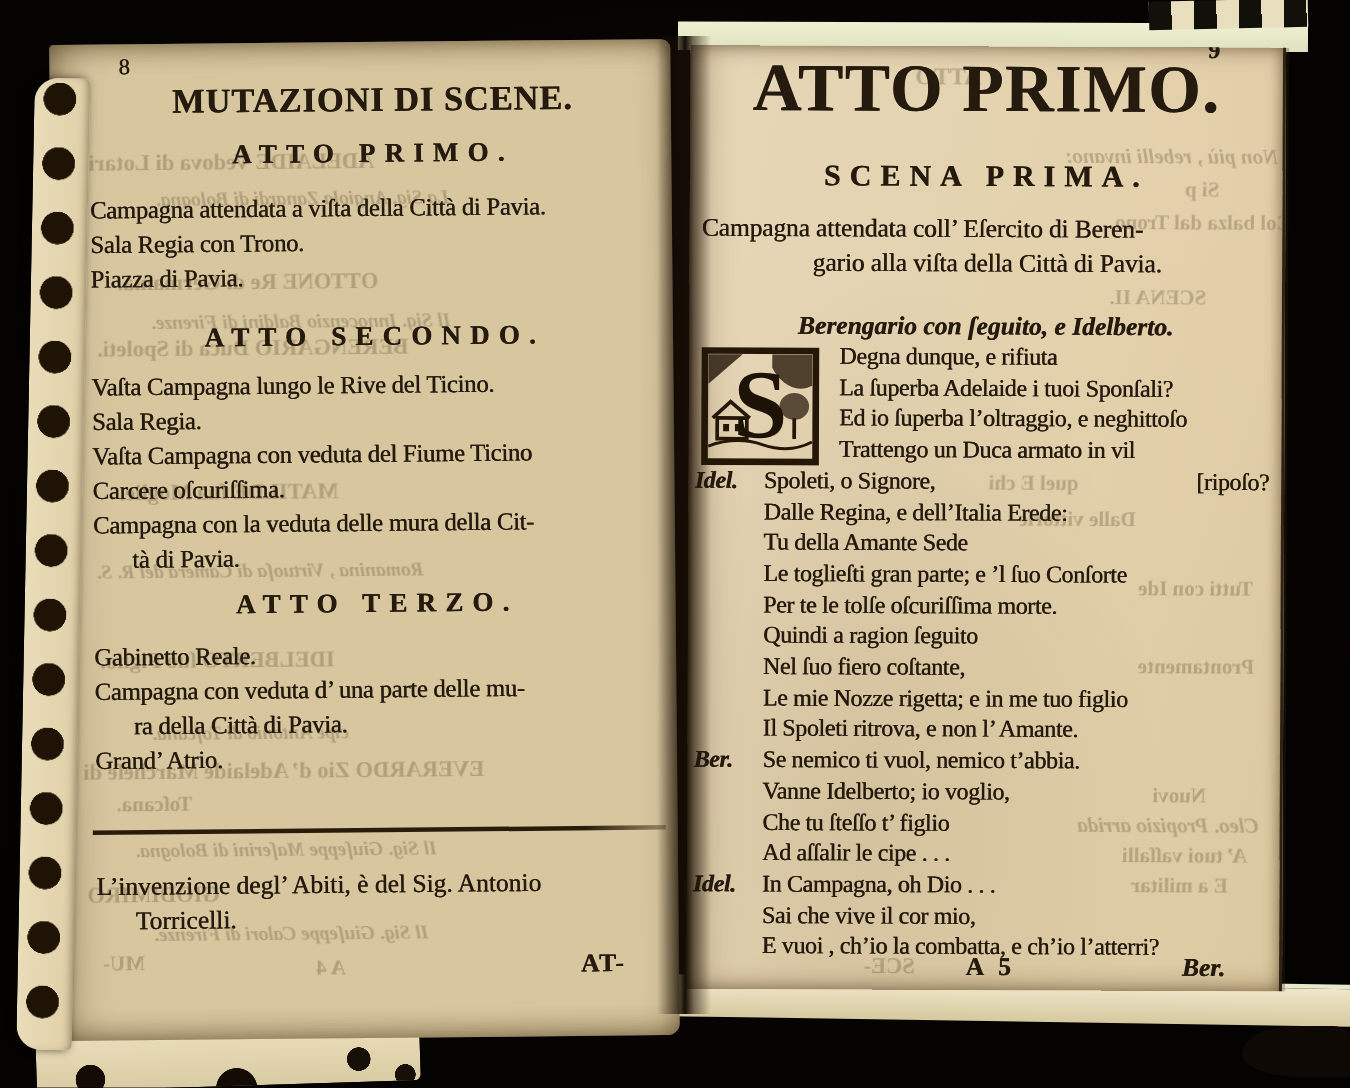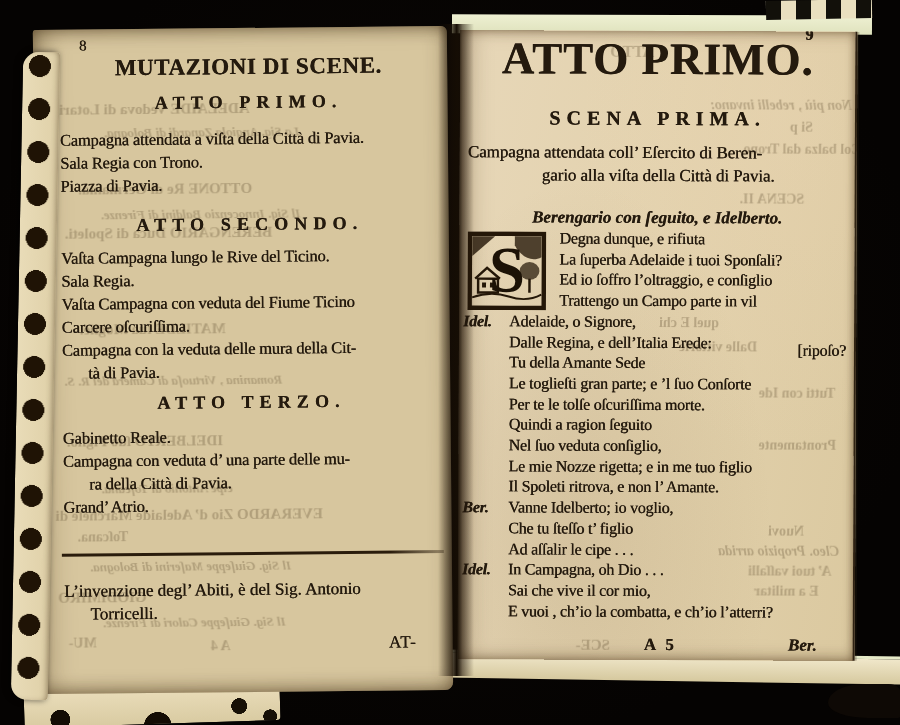--- a/index.html
+++ b/index.html
@@ -50,39 +50,39 @@
     font-size:23px;font-weight:bold;letter-spacing:.6px;white-space:nowrap;}
   .lp-sections{position:absolute;left:26px;top:0;width:378px;height:100%;}
   .section{position:absolute;left:0;width:100%;}
   .act-heading{text-align:center;font-size:18px;font-weight:bold;letter-spacing:.34em;white-space:nowrap;}
   .bline{font-size:16.5px;line-height:23px;letter-spacing:-.2px;white-space:nowrap;}
   .bline.ind{padding-left:26px;}
   .rule{position:absolute;top:524px;left:24px;right:8px;height:3px;
     background:linear-gradient(90deg,#2a1c0c 0%,#2a1c0c 86%,rgba(42,28,12,.35) 100%);}
   .note{position:absolute;top:550px;left:26px;width:378px;font-size:17px;line-height:23px;}
   .note .l2{padding-left:26px;}
-  .catch-left{position:absolute;top:606px;right:36px;font-size:17px;font-weight:normal;letter-spacing:1px;}
+  .catch-left{position:absolute;top:606px;right:36px;font-size:17px;font-weight:bold;letter-spacing:1px;}
 
   
   .pagenum-right{position:absolute;top:-6px;right:42px;font-size:16px;font-weight:bold;z-index:3;}
   .rp-title{position:absolute;top:2px;left:8px;width:379px;text-align:center;
     font-size:45px;font-weight:bold;letter-spacing:1px;white-space:nowrap;}
   .rp-scena{position:absolute;top:76px;left:8px;width:379px;text-align:center;
     font-size:20px;font-weight:bold;letter-spacing:.3em;white-space:nowrap;}
   .rp-desc{position:absolute;top:110px;left:8px;width:381px;font-size:17px;line-height:23px;
     letter-spacing:-.1px;white-space:nowrap;}
   .rp-desc .ind{padding-left:74px;}
   .rp-dir{position:absolute;top:177px;left:8px;width:379px;text-align:center;
     font-style:italic;font-weight:bold;font-size:17px;white-space:nowrap;}
   .verses{position:absolute;top:198px;left:8px;width:381px;font-size:16px;line-height:20.7px;
     letter-spacing:-.25px;white-space:nowrap;}
   .verse{position:relative;padding-left:42px;}
   .verse.beside{padding-left:92px;}
   .verse .sp{position:absolute;left:-4px;font-style:italic;font-weight:bold;}
-  .verse .turn{position:absolute;right:2px;margin-top:28px;}
+  .verse .turn{position:absolute;right:2px;}
   .dropcap{position:absolute;left:0;top:3px;width:79px;height:79px;}
   .sigline{position:absolute;top:604px;left:8px;width:379px;height:22px;font-size:17px;}
   .sig{position:absolute;left:178px;font-weight:bold;letter-spacing:3px;}
   .catch-right{position:absolute;right:28px;font-style:italic;font-weight:bold;}
 
   
   .bleedhost{position:absolute;inset:0;z-index:0;}
   .content-layer{position:absolute;inset:0;z-index:1;}
   .bleed{position:absolute;transform:scaleX(-1);color:rgba(104,86,56,.34);
     white-space:nowrap;filter:blur(.35px);font-weight:bold;}
@@ -226,32 +226,32 @@
           <path d="M63 48 L63 62" stroke="#241708" stroke-width="2.5"></path>
           <path d="M8 48 L20 37 L33 48" fill="none" stroke="#241708" stroke-width="2.5"></path>
           <rect x="11" y="48" width="20" height="14" fill="none" stroke="#241708" stroke-width="2.5"></rect>
           <rect x="15" y="52" width="4" height="5" fill="#241708"></rect>
           <rect x="23" y="52" width="4" height="5" fill="#241708"></rect>
           <path d="M5 67 Q 24 60 42 66 Q 60 72 75 64" fill="none" stroke="#241708" stroke-width="2"></path>
           <text x="40" y="61" text-anchor="middle" font-size="66" font-weight="bold" font-family="Liberation Serif, DejaVu Serif, serif" fill="#1c1206">S</text>
         </svg>
       <div class="verse ink beside"><span>Degna dunque, e rifiuta</span></div>
           <div class="verse ink beside"><span>La ſuperba Adelaide i tuoi Sponſali?</span></div>
-          <div class="verse ink beside"><span>Ed io ſoffro l’oltraggio, e conſiglio</span></div>
-          <div class="verse ink beside"><span>Trattengo un Campo parte in vil</span></div>
-          <div class="verse ink"><span class="sp">Idel.</span><span>Adelaide, o Signore,</span><span class="turn">[ripoſo?</span></div>
+          <div class="verse ink beside"><span>Ed io ſuperba l’oltraggio, e neghittoſo</span></div>
+          <div class="verse ink beside"><span>Trattengo un Duca armato in vil</span></div>
+          <div class="verse ink"><span class="sp">Idel.</span><span>Spoleti, o Signore,</span><span class="turn">[ripoſo?</span></div>
           <div class="verse ink"><span>Dalle Regina, e dell’Italia Erede:</span></div>
           <div class="verse ink"><span>Tu della Amante Sede</span></div>
           <div class="verse ink"><span>Le toglieſti gran parte; e ’l ſuo Conſorte</span></div>
           <div class="verse ink"><span>Per te le tolſe oſcuriſſima morte.</span></div>
           <div class="verse ink"><span>Quindi a ragion ſeguito</span></div>
-          <div class="verse ink"><span>Nel ſuo veduta conſiglio,</span></div>
+          <div class="verse ink"><span>Nel ſuo fiero coſtante,</span></div>
           <div class="verse ink"><span>Le mie Nozze rigetta; e in me tuo figlio</span></div>
           <div class="verse ink"><span>Il Spoleti ritrova, e non l’ Amante.</span></div>
-          <div class="verse ink"><span class="sp">Ber.</span></div>
+          <div class="verse ink"><span class="sp">Ber.</span><span>Se nemico ti vuol, nemico t’abbia.</span></div>
           <div class="verse ink"><span>Vanne Idelberto; io voglio,</span></div>
           <div class="verse ink"><span>Che tu ſteſſo t’ figlio</span></div>
           <div class="verse ink"><span>Ad aſſalir le cipe . . .</span></div>
           <div class="verse ink"><span class="sp">Idel.</span><span>In Campagna, oh Dio . . .</span></div>
           <div class="verse ink"><span>Sai che vive il cor mio,</span></div>
           <div class="verse ink"><span>E vuoi , ch’io la combatta, e ch’io l’atterri?</span></div>
         </div>
 
       <div class="sigline">
         <span class="sig ink">A 5</span>

